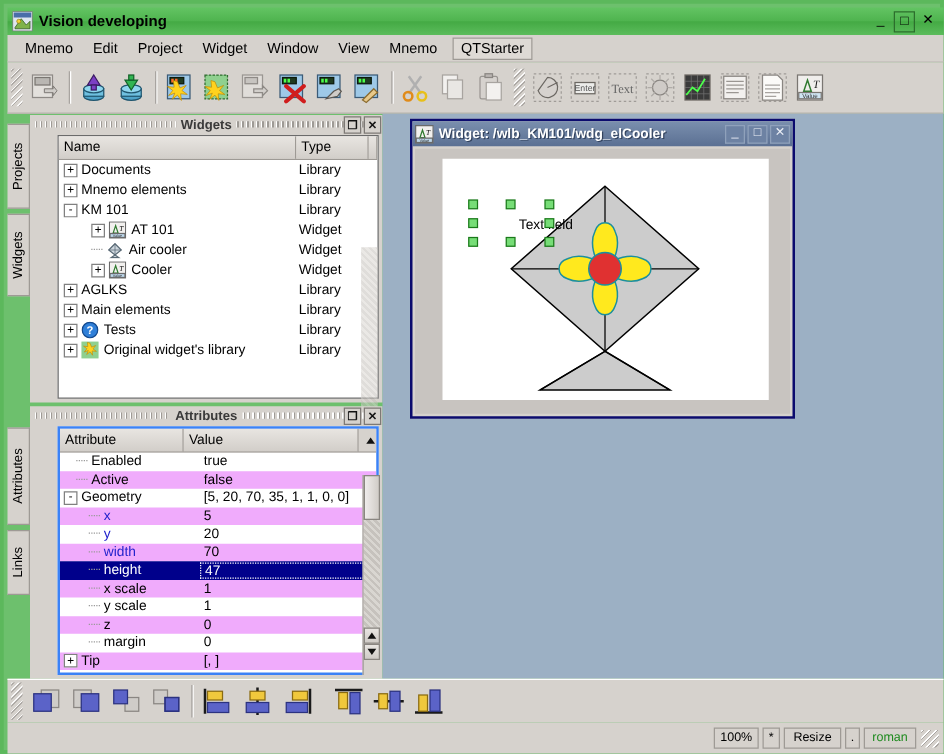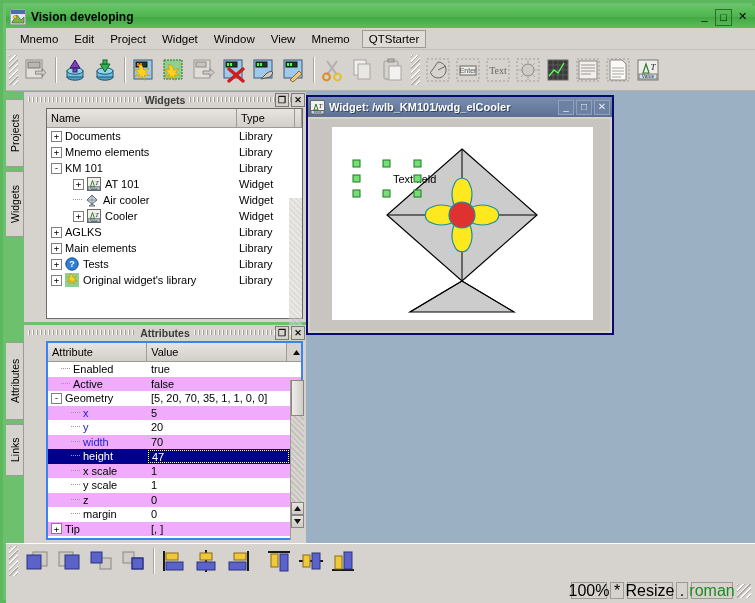--- a/index.html
+++ b/index.html
@@ -87,42 +87,42 @@
     display:flex;align-items:center;justify-content:center;font-size:9px;line-height:8px;
     color:#000;margin-right:3px;font-family:"DejaVu Sans Mono",monospace;
   }
   .dotline{width:9px;height:1px;border-top:1px dotted #9a9a9a;flex:0 0 auto;margin-right:3px;}
   .ticon{width:14px;height:14px;margin-right:4px;flex:0 0 auto;}
   
   .attrbox{
     position:absolute;left:22px;right:3px;top:16px;bottom:3px;
     background:#fff;border:2px solid #3b82f6;box-sizing:border-box;overflow:hidden;
   }
-  .arow{display:flex;height:14.5px;align-items:center;font-size:11px;}
+  .arow{display:flex;height:14.5px;align-items:center;font-size:11px;justify-content:space-between;}
   .arow.alt{background:#f0abfc;}
   .arow.sel{background:#00008b;color:#fff;}
   .acell-a{box-sizing:border-box;display:flex;align-items:center;overflow:hidden;white-space:nowrap;}
   .acell-v{box-sizing:border-box;padding-left:3px;overflow:hidden;white-space:nowrap;}
   .sub{color:#2222cc;}
   
   .vsb{position:absolute;width:13px;background:#d6d2cd;border-left:1px solid #9e9a95;}
   .sb-arrow{width:13px;height:13px;background:linear-gradient(to bottom,#e9e6e2,#cfcbc6);
     border:1px solid #8a8681;box-sizing:border-box;display:flex;align-items:center;justify-content:center;
     font-size:7px;color:#000;}
   .sb-thumb{width:13px;background:linear-gradient(to right,#efeceb,#d0ccc7);border:1px solid #8a8681;box-sizing:border-box;}
   .sb-track{width:13px;background:#cfcbc6;
     background-image:repeating-linear-gradient(45deg,#d9d6d1 0 2px,#c6c2bd 2px 4px);}
   .hsb-dots{height:6px;background-image:repeating-linear-gradient(to right,#fff 0 1px,#9e9a95 1px 2px,transparent 2px 4px);}
   
   .mdi{
     position:absolute;left:303px;top:88px;width:449px;height:452px;
     background:#9cb0c4;overflow:hidden;
   }
   .subwin{
-    position:absolute;left:0;top:4px;width:308px;height:240px;
+    position:absolute;left:22px;top:4px;width:308px;height:240px;
     background:#d6d2cd;border:2px solid #0b0b6e;box-sizing:border-box;
   }
   .subwin-title{
     height:20px;display:flex;align-items:center;
     background:linear-gradient(to bottom,#7a8fae,#5b7093);
     padding:0 2px;box-sizing:border-box;
   }
   .sw-icon{width:15px;height:15px;margin-right:4px;flex:0 0 auto;}
   .sw-text{flex:1 1 auto;color:#fff;font-weight:bold;font-size:11px;text-shadow:1px 1px 0 #33435e;}
   .sw-btns{display:flex;gap:2px;}
@@ -136,21 +136,21 @@
     display:flex;align-items:center;box-sizing:border-box;border-top:1px solid #fff;
   }
   .bti{width:32px;height:28px;flex:0 0 auto;display:flex;align-items:center;justify-content:center;}
   
   .statusbar{
     position:absolute;left:3px;top:575px;width:749px;height:25px;background:#d6d2cd;
     display:flex;align-items:center;justify-content:flex-end;box-sizing:border-box;padding-right:4px;
   }
   .sfield{
     height:17px;border:1px solid #9e9a95;background:#d6d2cd;margin-left:3px;
-    display:flex;align-items:center;justify-content:center;padding:0 4px;font-size:16px;color:#000;
+    display:flex;align-items:center;justify-content:center;padding:0 4px;font-size:10px;color:#000;
     box-sizing:border-box;
   }
   .sfield.green{color:#1f8b1f;}
   .resizer{width:14px;height:14px;margin-left:4px;
     background-image:repeating-linear-gradient(135deg,#fff 0 1px,#a8a4a0 1px 2px,transparent 2px 4px);}
 </style>
 </head>
 <body>
 
 <div class="app">

